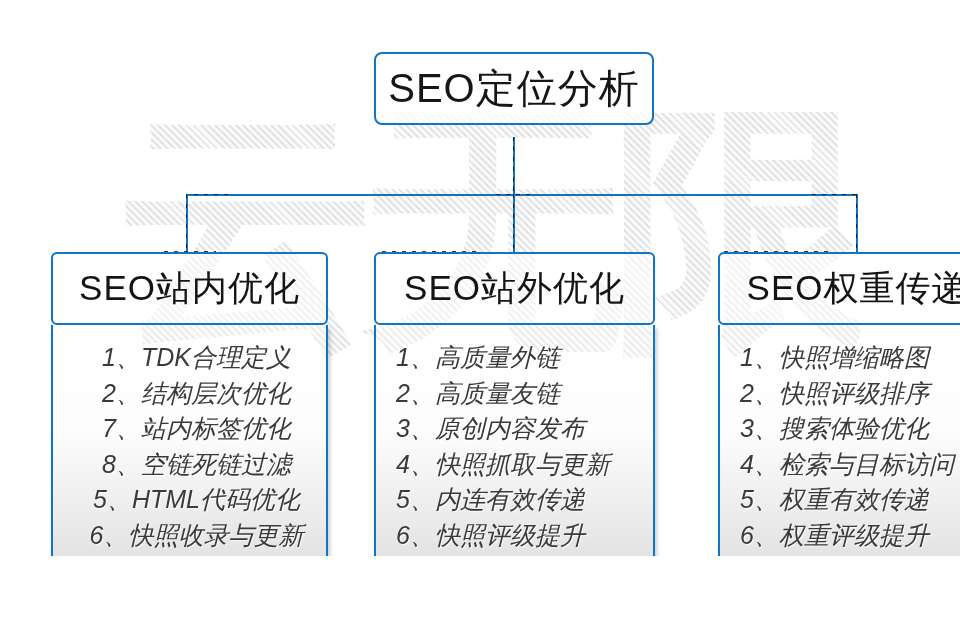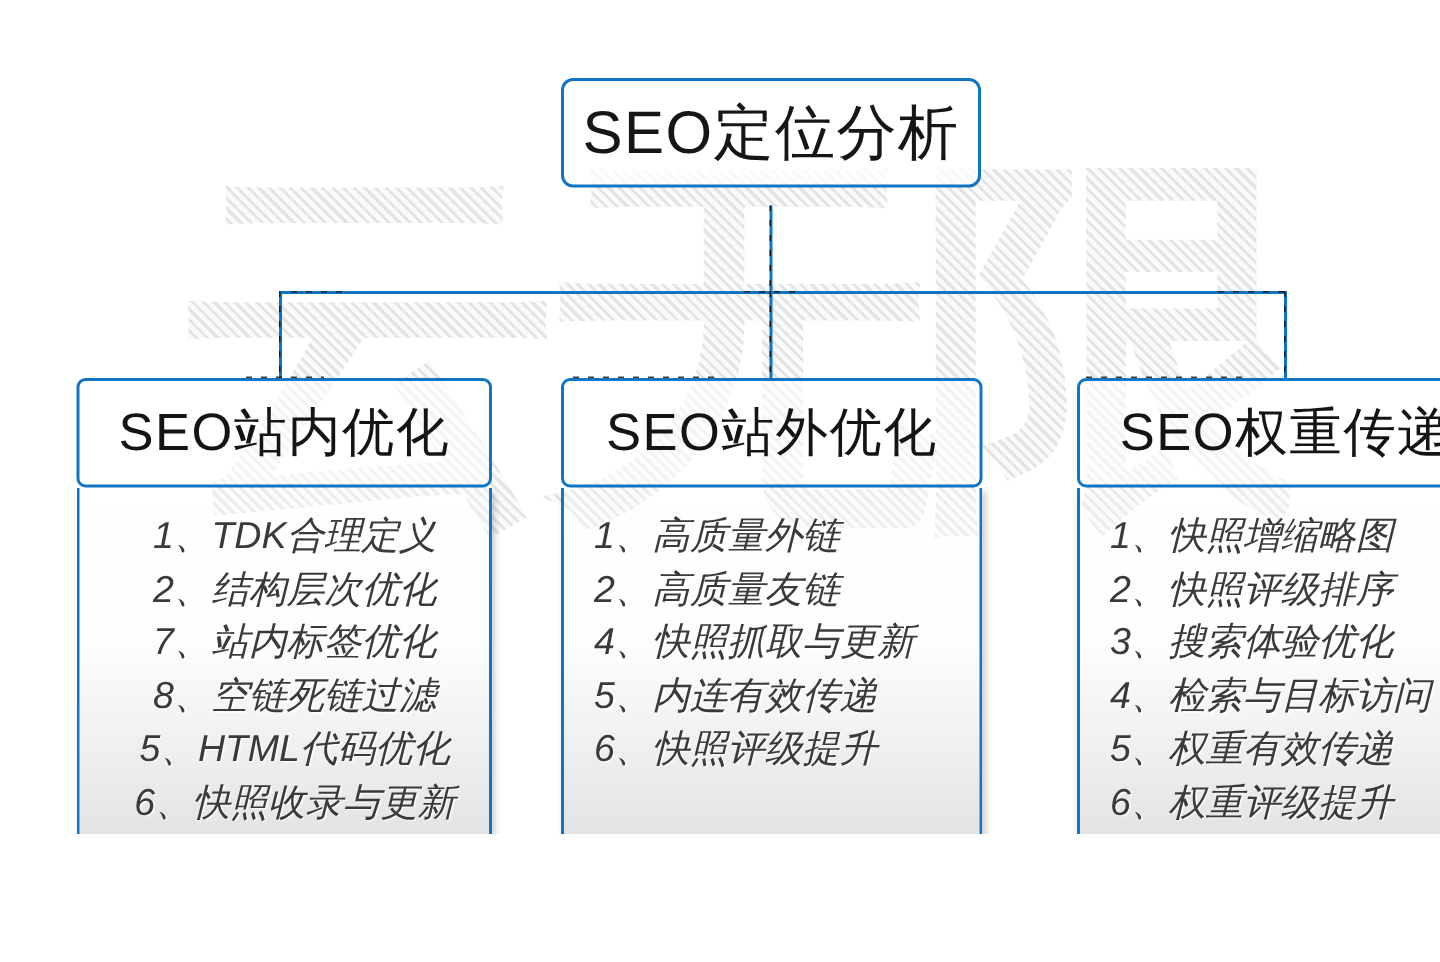--- a/index.html
+++ b/index.html
@@ -121,20 +121,21 @@
     </div>
   </div>
 
   <div class="col" id="col-1">
     <div class="head">
       <span>SEO站外优化</span>
     </div>
     <div class="list">
       <div class="item">1、高质量外链</div>
       <div class="item">2、高质量友链</div>
+      <div class="item">3、原创内容发布</div>
       <div class="item">4、快照抓取与更新</div>
       <div class="item">5、内连有效传递</div>
       <div class="item">6、快照评级提升</div>
     </div>
   </div>
 
   <div class="col" id="col-2">
     <div class="head">
       <span>SEO权重传递</span>
     </div>

